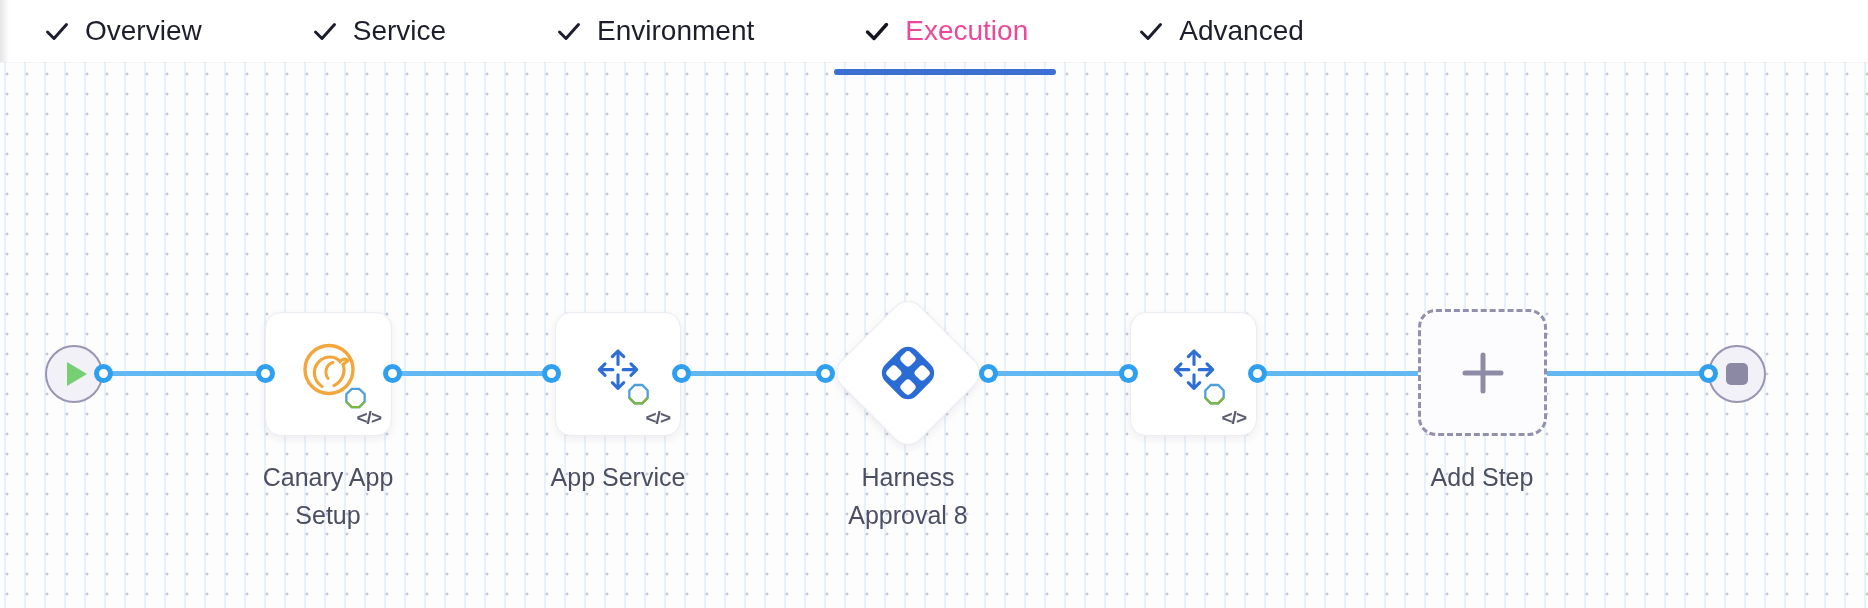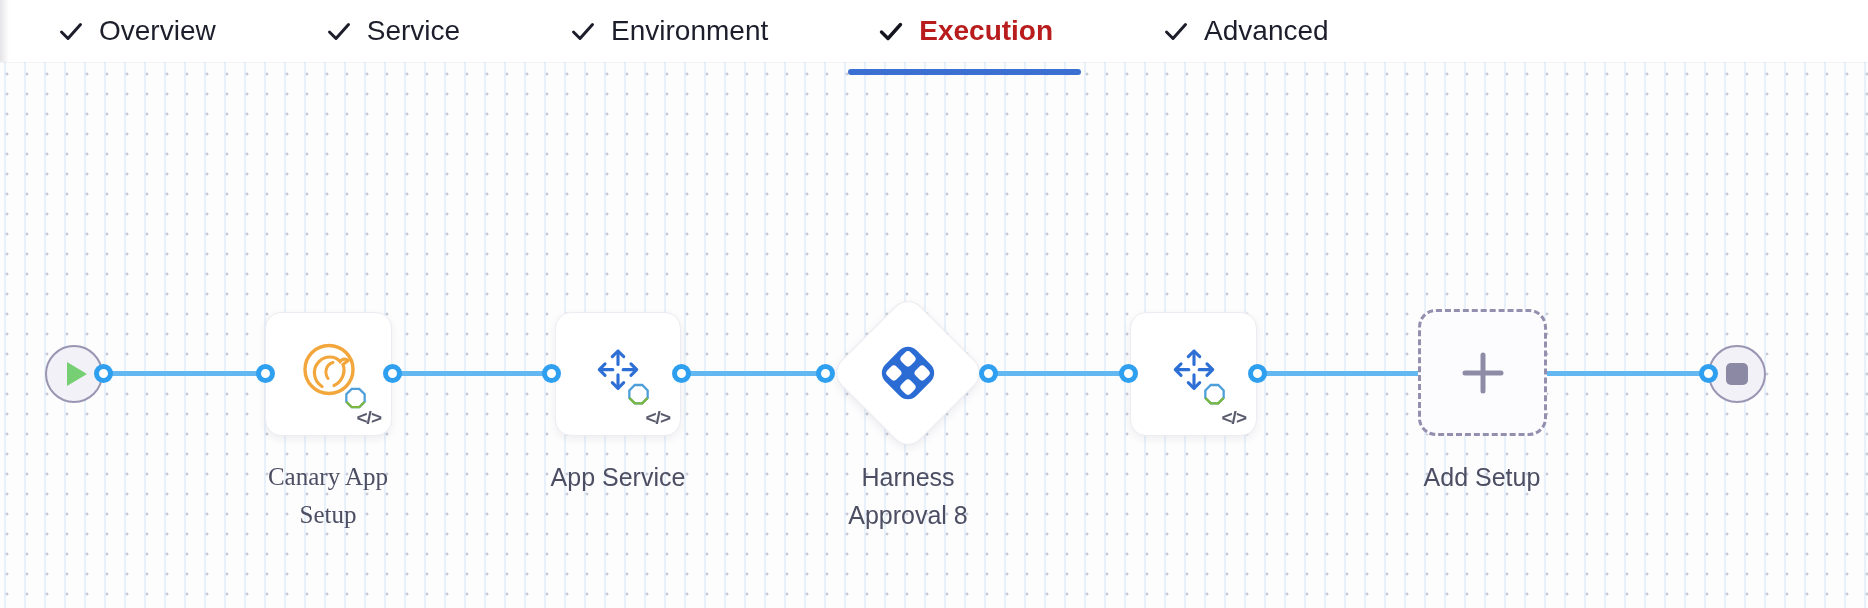--- a/index.html
+++ b/index.html
@@ -11,21 +11,21 @@
   }
 
   
   .tabbar {
     position: relative;
     z-index: 5;
     height: 62px;
     background: #ffffff;
     display: flex;
     align-items: center;
-    padding-left: 28px;
+    padding-left: 14px;
     gap: 52px;
     box-shadow: 0 1px 0 rgba(30,30,50,0.04);
   }
   .tabbar::before {
     content: "";
     position: absolute;
     left: 0; top: 0; bottom: 0;
     width: 9px;
     background: linear-gradient(to right, rgba(90,90,110,0.16), rgba(90,90,110,0));
     pointer-events: none;
@@ -36,21 +36,21 @@
     display: flex;
     align-items: center;
     gap: 13px;
     padding: 0 28px;
     font-size: 28px;
     font-weight: 500;
     color: #1d1e2b;
     cursor: pointer;
     white-space: nowrap;
   }
-  .tab.active { font-weight: 700; color: #b91c1c; }
+  .tab.active { font-weight: 400; color: #ec4899; }
   .tab .check { width: 30px; height: 30px; flex: 0 0 auto; display: block; }
   .tab-underline {
     position: absolute;
     left: 0; right: 0;
     bottom: -13px;
     height: 6px;
     border-radius: 3px;
     background: #3b6fd1;
   }
 
@@ -320,18 +320,18 @@
   <div class="conn-point" style="left:256px;"></div>
   <div class="conn-point" style="left:382.5px;"></div>
   <div class="conn-point" style="left:541.5px;"></div>
   <div class="conn-point" style="left:671.5px;"></div>
   <div class="conn-point" style="left:815.5px;"></div>
   <div class="conn-point" style="left:978.5px;"></div>
   <div class="conn-point" style="left:1118.5px;"></div>
   <div class="conn-point" style="left:1247.5px;"></div>
   <div class="conn-point" style="left:1698.5px;"></div>
 
-  <div class="node-label" style="left:243px;font-family:Liberation Serif, serif;">Canary App Setup</div>
+  <div class="node-label" style="left:243px;">Canary App Setup</div>
   <div class="node-label" style="left:533px;">App Service</div>
   <div class="node-label" style="left:823px;">Harness Approval 8</div>
-  <div class="node-label" style="left:1397px;">Add Setup</div>
+  <div class="node-label" style="left:1397px;">Add Step</div>
 
 </div>
 
 </body></html>

